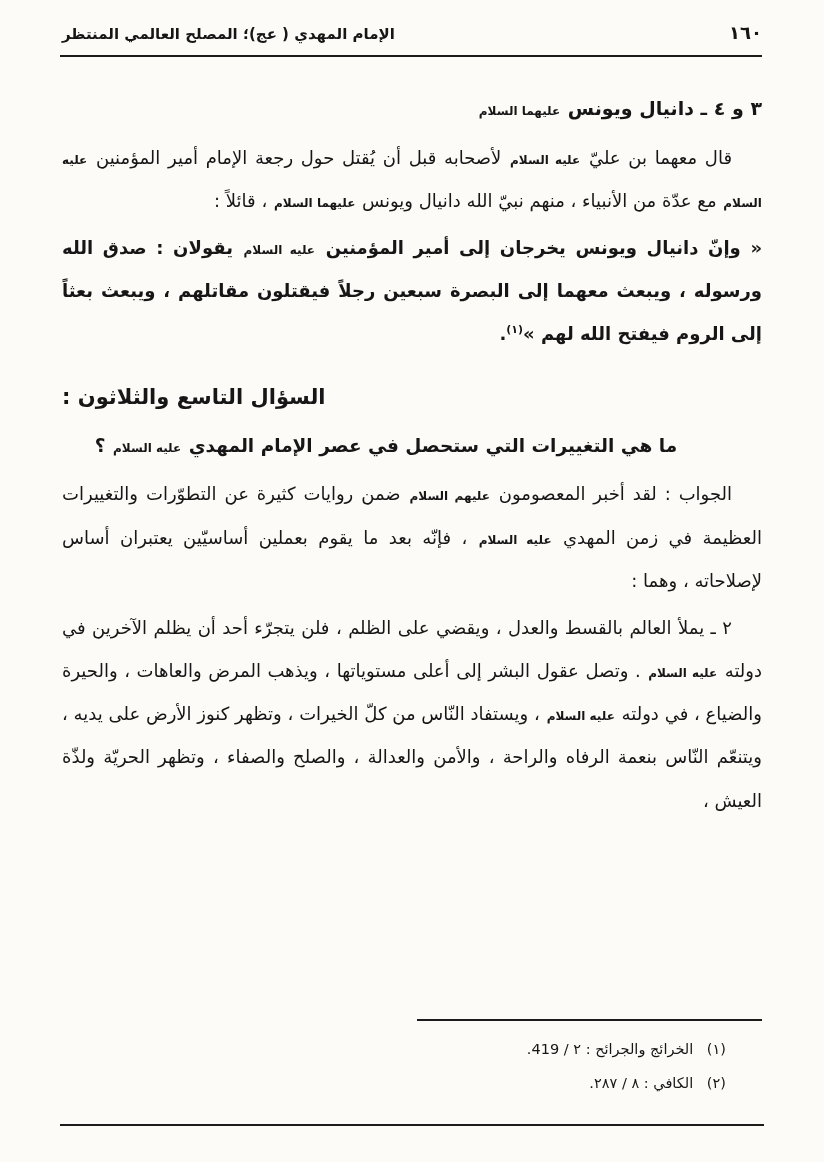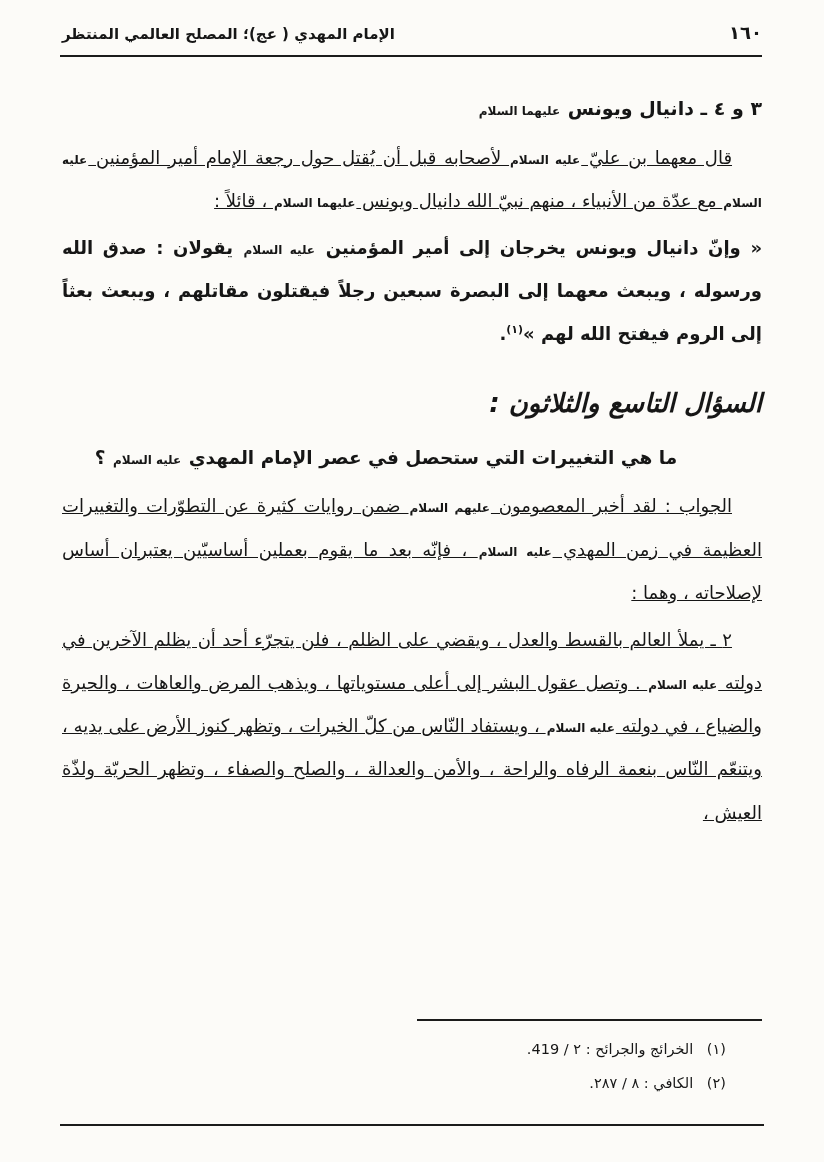--- a/index.html
+++ b/index.html
@@ -37,30 +37,30 @@
     font-size: 18px;
     line-height: 2.4;
     text-align: justify;
   }
   .blk { margin: 0; }
   .heading1 {
     font-size: 19px; font-weight: bold;
     margin: 12px 0 4px; text-align: right;
   }
   .heading2 {
-    font-size: 26px; font-weight: bold;
-    margin: 16px 0 2px; text-align: right; font-style: italic;
+    font-size: 21px; font-weight: bold;
+    margin: 16px 0 2px; text-align: left;
   }
   .question {
     font-weight: bold; font-size: 18.5px;
     text-indent: 52px; margin: 0 0 2px; text-align: center;
   }
   .para { margin: 4px 0; }
   .indent { text-indent: 30px; }
-  .seg-n { font-weight: normal; text-decoration: underline; }
+  .seg-n { font-weight: normal; }
   .seg-b { font-weight: bold; }
   .seg-hon {
     font-size: 12px;
     font-weight: bold;
     line-height: 1;
     padding: 0 1px;
   }
   .seg-sup {
     font-size: 11px;
     font-weight: bold;

